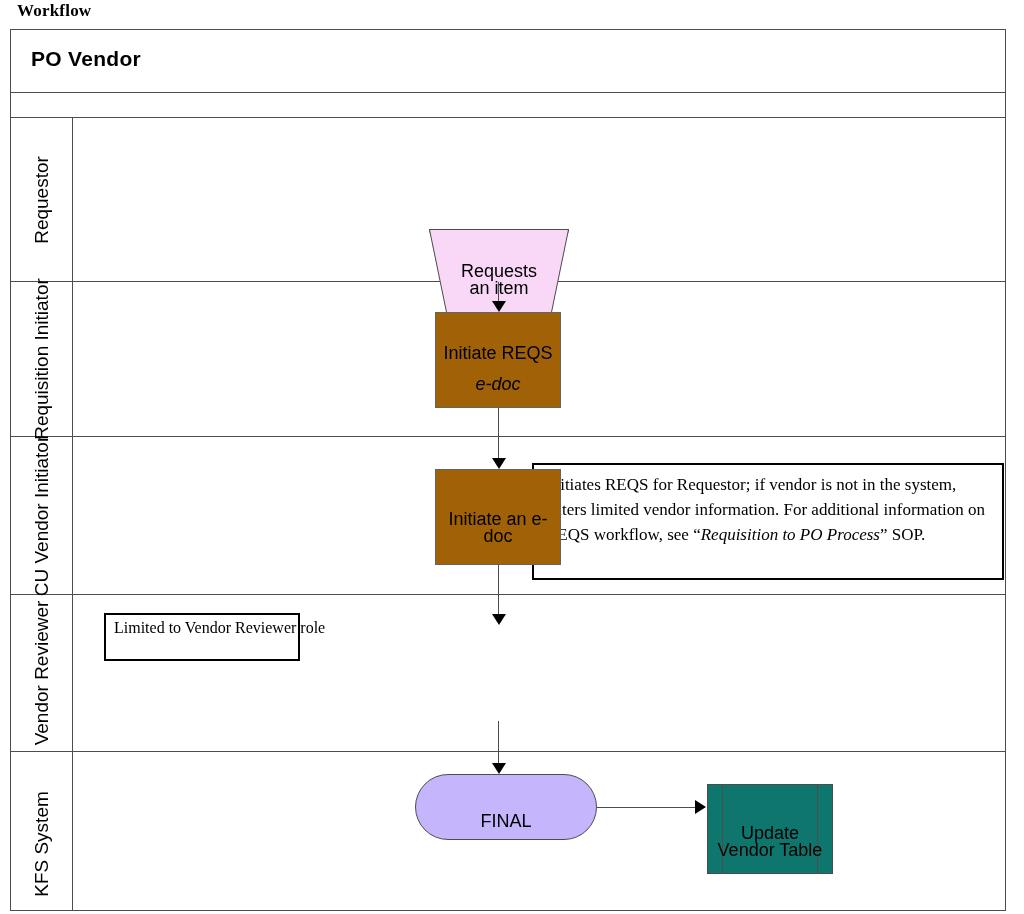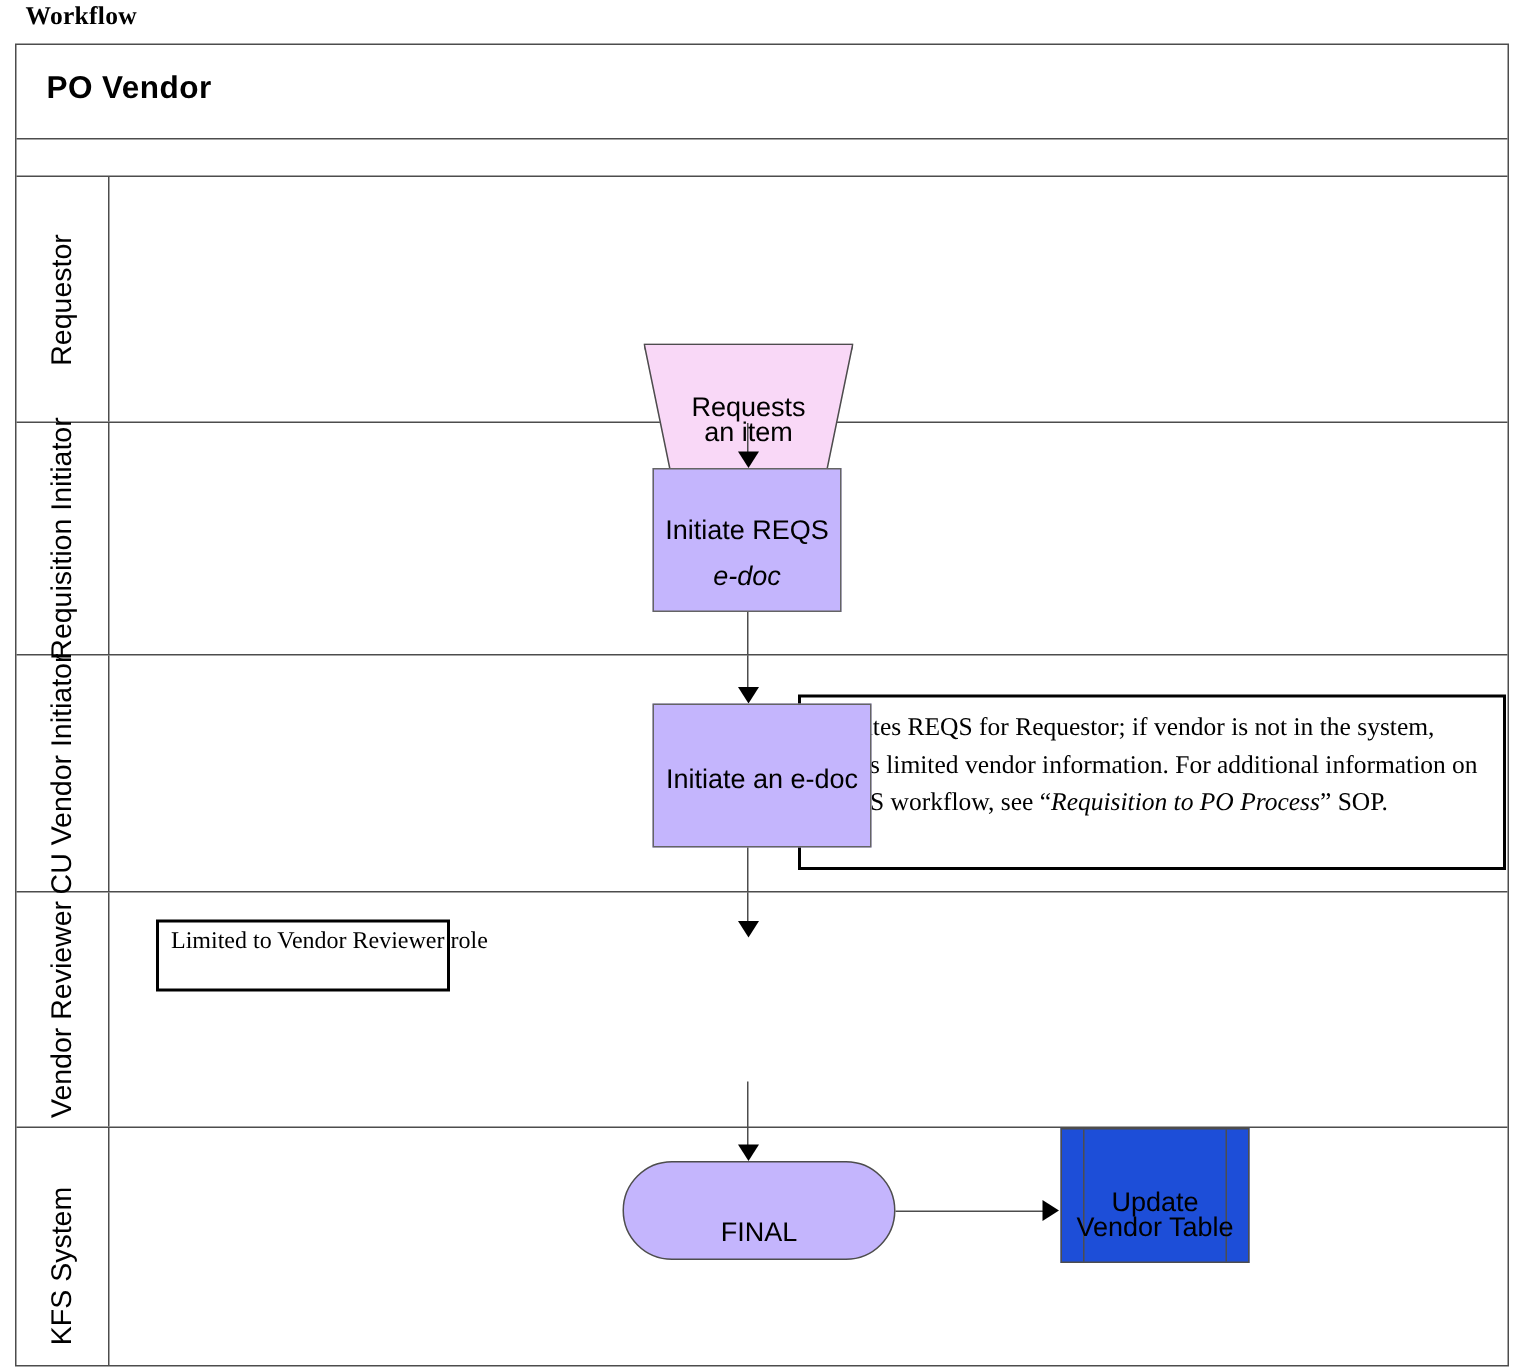--- a/index.html
+++ b/index.html
@@ -145,49 +145,49 @@
     clip-path: polygon(0% 0%, 100% 0%, 84% 100%, 16% 100%);
   }
   #shape-requests-an-item .trap-outline {
     position: absolute;
     inset: 0;
   }
 
   
   .process-box {
     position: absolute;
-    background: #c4b5fd;
+    background: #a16207;
     border: 1px solid #646464;
     box-sizing: border-box;
   }
   #shape-initiate-reqs   { left: 362px; top: 30px;  width: 126px; height: 96px; }
-  #shape-initiate-edoc   { left: 362px; top: 32px;  width: 146px; height: 96px; padding-left: 32px; }
+  #shape-initiate-edoc   { left: 362px; top: 32px;  width: 126px; height: 96px; padding-left: 32px; }
   #shape-approve-edoc    { left: 362px; top: 30px;  width: 126px; height: 96px; }
 
   
   #shape-final {
     position: absolute;
     left: 342px;
     top: 22px;
     width: 182px;
     height: 66px;
     background: #c4b5fd;
     border: 1px solid #4d4d4d;
     border-radius: 33px;
     box-sizing: border-box;
   }
 
   
   #shape-update-vendor-table {
     position: absolute;
     left: 634px;
-    top: 0;
+    top: 32px;
     width: 126px;
     height: 90px;
-    background: #1d4ed8;
+    background: #0f766e;
     border: 1px solid #4d4d4d;
     box-sizing: border-box;
   }
   #shape-update-vendor-table .bar {
     position: absolute;
     top: 0;
     bottom: 0;
     width: 1px;
     background: #4d4d4d;
   }

